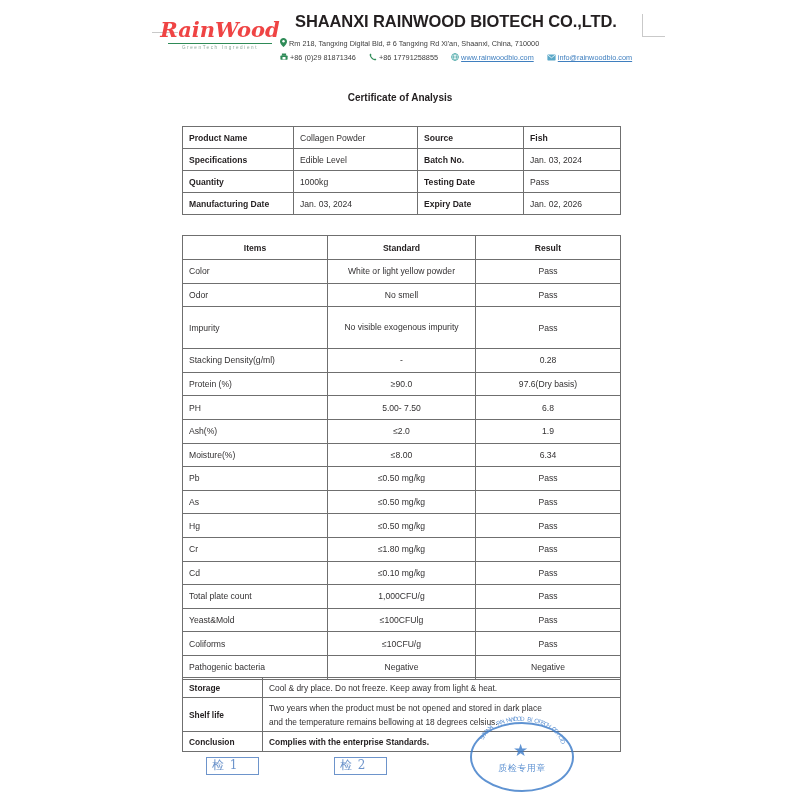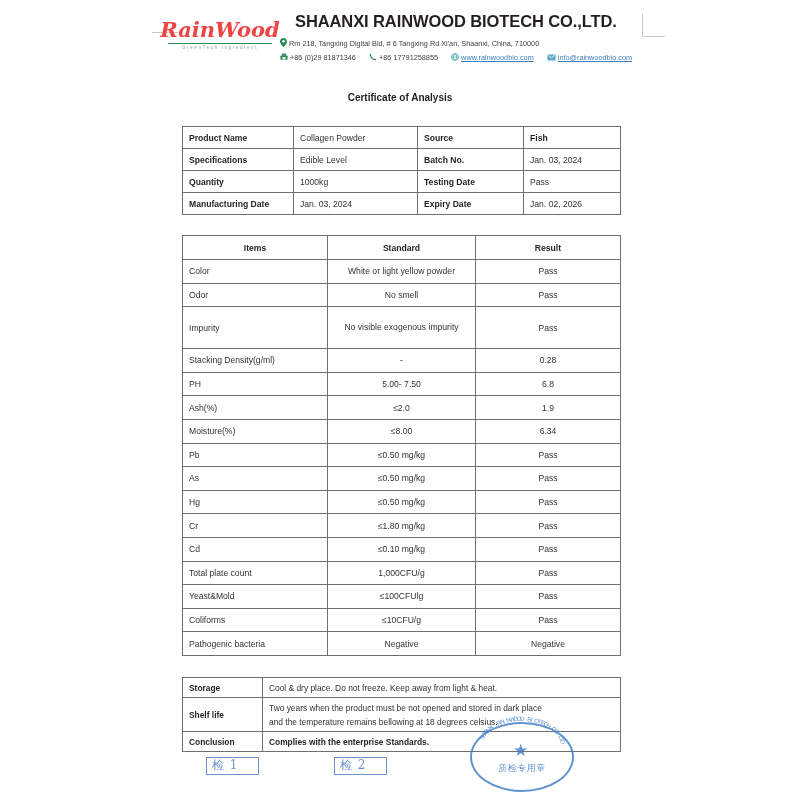--- a/index.html
+++ b/index.html
@@ -363,20 +363,25 @@
         </tr>
         <tr class="tall">
           <td>Impurity</td>
           <td class="c two-line">No visible exogenous impurity</td>
           <td class="c">Pass</td>
         </tr>
         <tr>
           <td>Stacking Density(g/ml)</td>
           <td class="c">-</td>
           <td class="c">0.28</td>
+        </tr>
+        <tr>
+          <td>Protein (%)</td>
+          <td class="c">≥90.0</td>
+          <td class="c">97.6(Dry basis)</td>
         </tr>
         <tr>
           <td>PH</td>
           <td class="c">5.00- 7.50</td>
           <td class="c">6.8</td>
         </tr>
         <tr>
           <td>Ash(%)</td>
           <td class="c">≤2.0</td>
           <td class="c">1.9</td>

